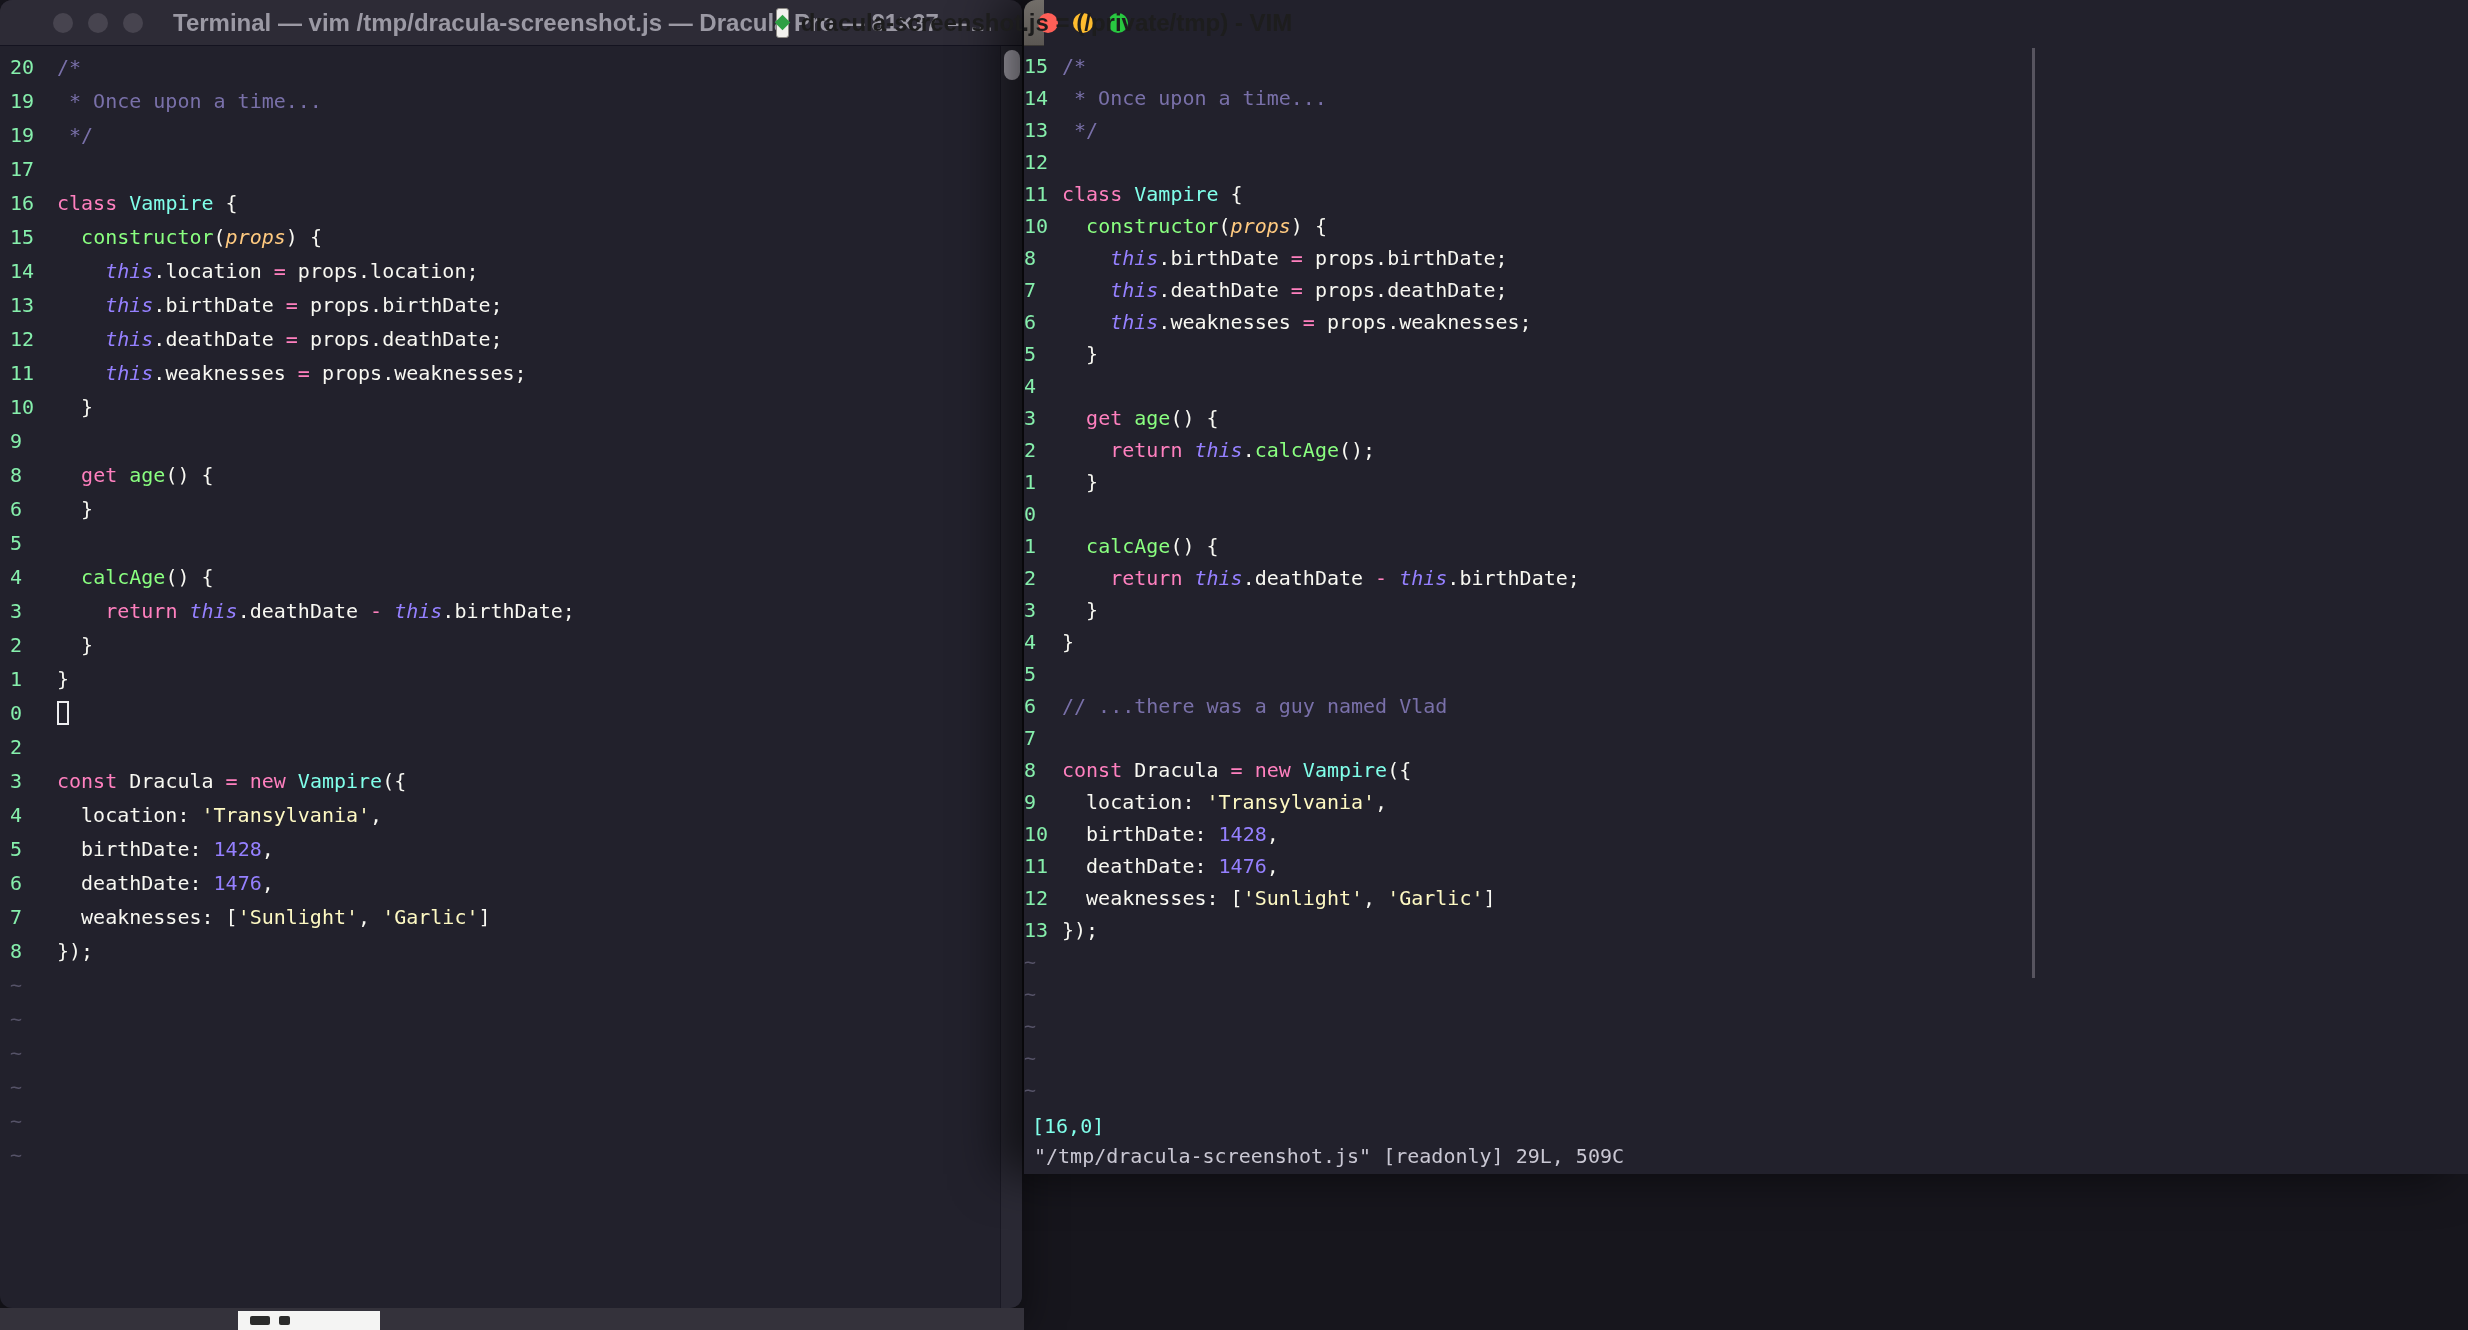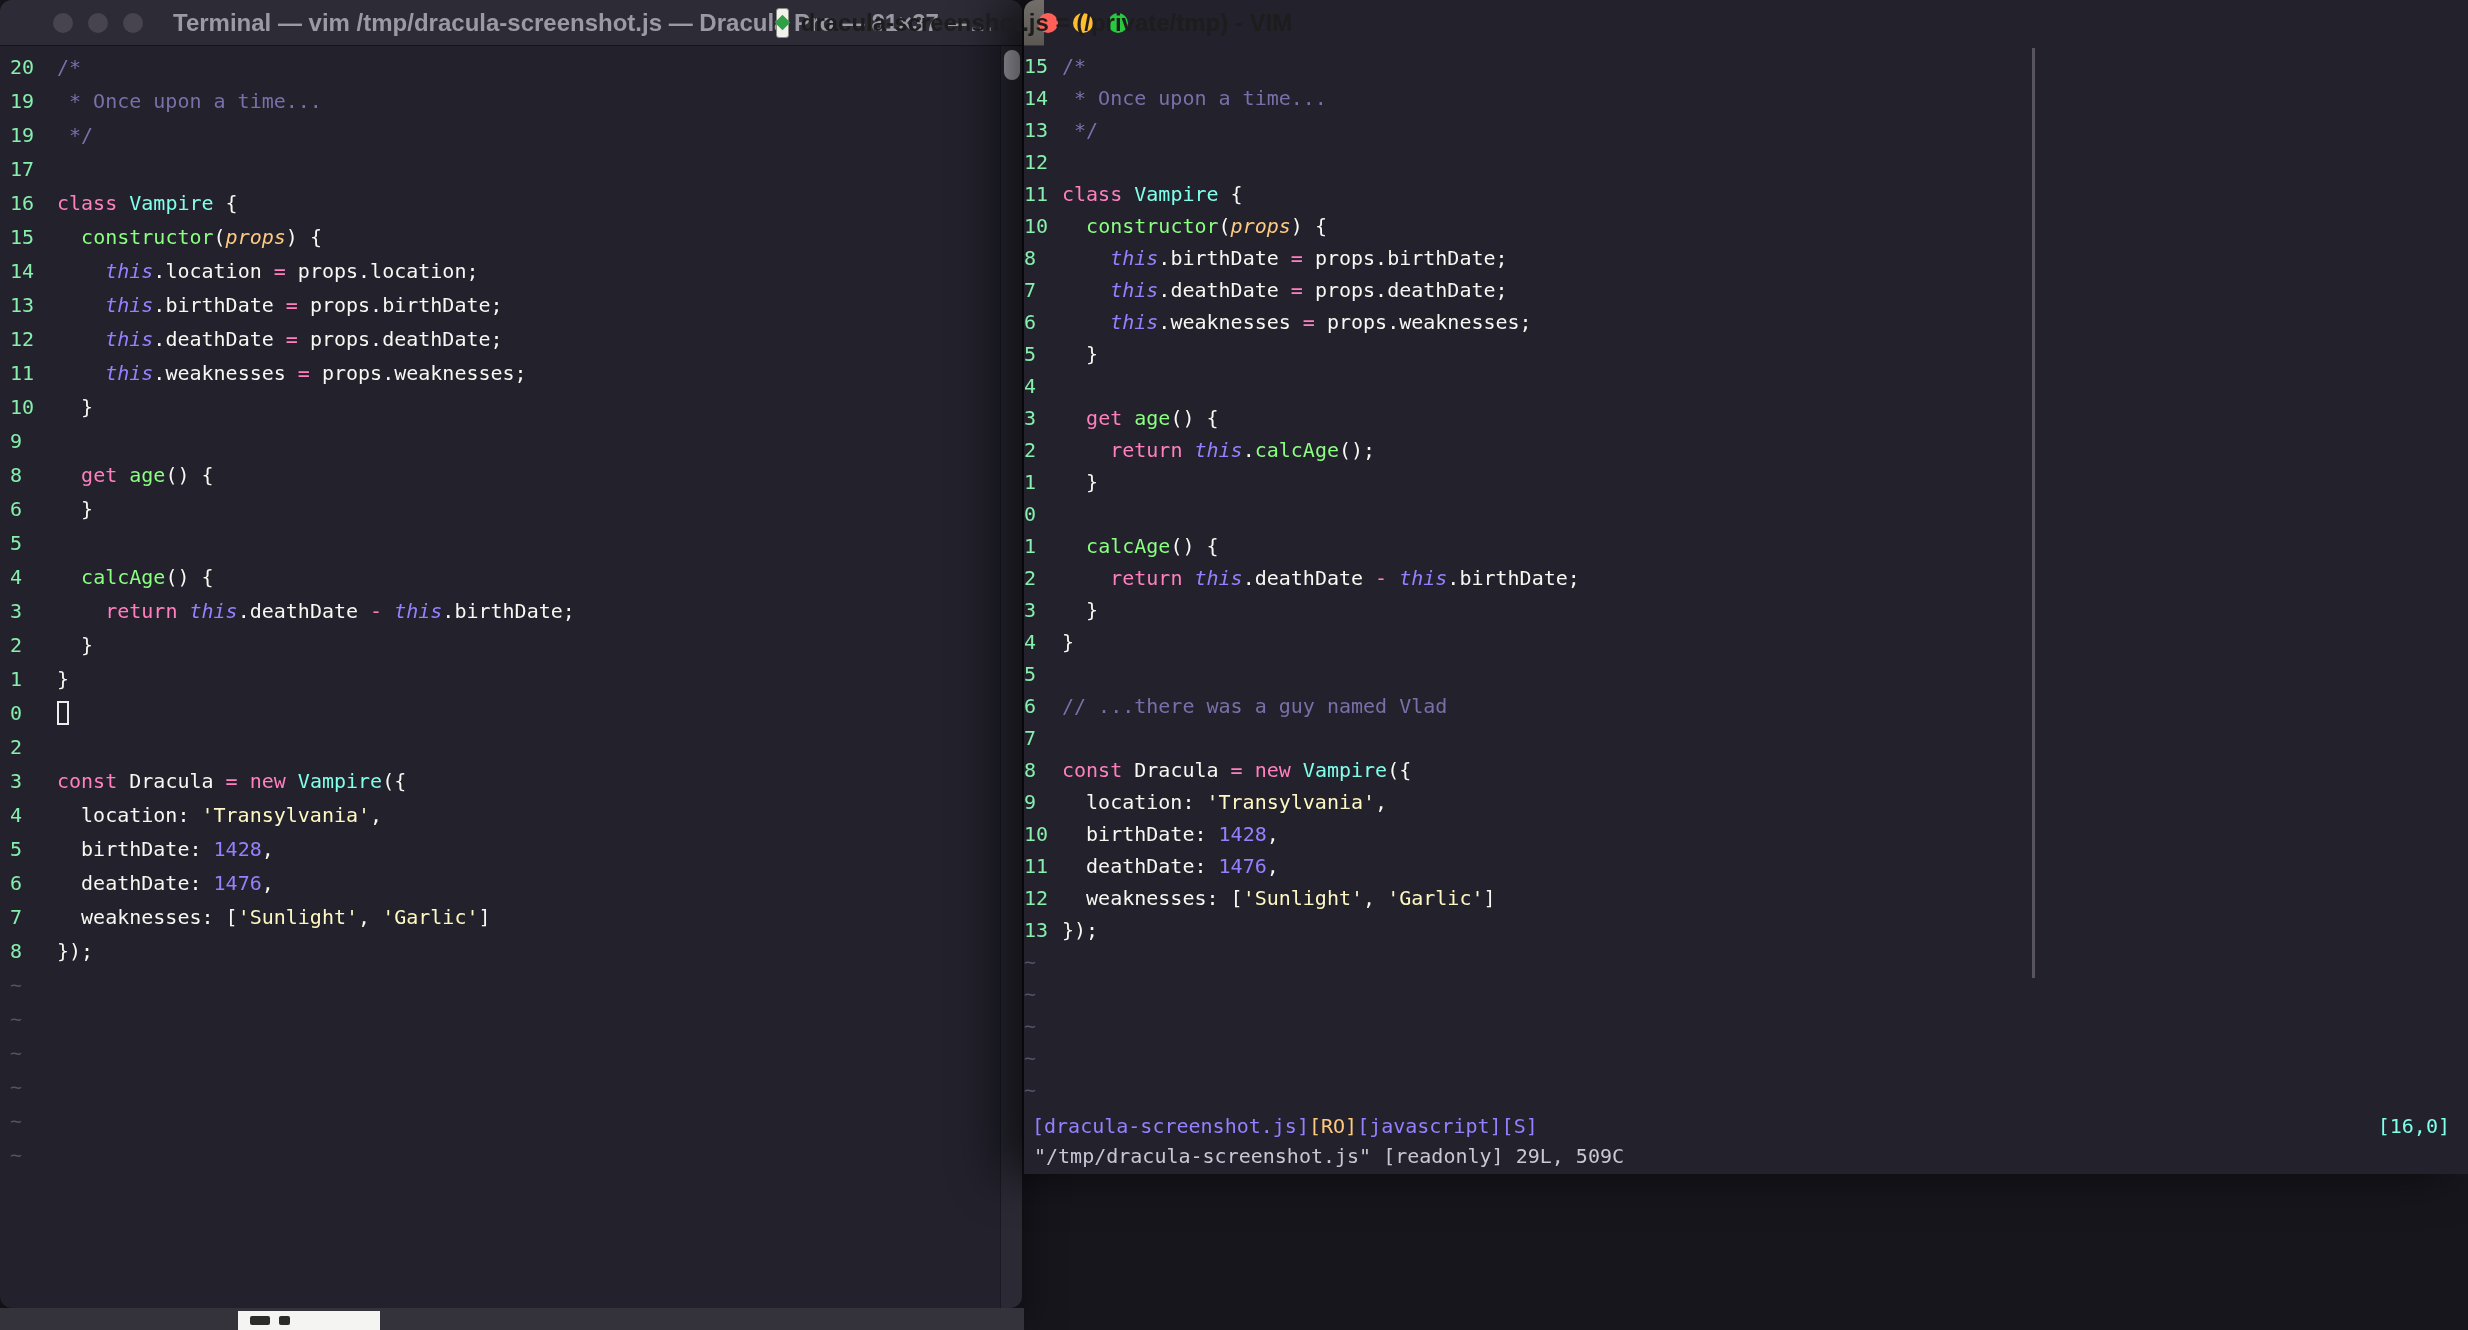--- a/index.html
+++ b/index.html
@@ -191,21 +191,20 @@
         <div class="line tilde">~</div>
         <div class="line tilde">~</div>
         <div class="line tilde">~</div>
         <div class="line tilde">~</div>
         <div class="line tilde">~</div>
         <div class="line tilde">~</div>
         <div class="line tilde">~</div>
       </div>
 
     <div class="statusline">
-      <span id="right-status-left"><span class="tok-pu">[dracula-screenshot.js]</span><span class="tok-or">[RO]</span><span class="tok-pu">[javascript][S]</span></span>
       <span class="st-right">[16,0]</span>
     </div>
     <div class="msgline">"/tmp/dracula-screenshot.js" [readonly] 29L, 509C</div>
 
     <div class="vline"></div>
   </section>
 
   <div class="backdrop">
     <div class="white-sliver">
       <span class="mark m1"></span>

